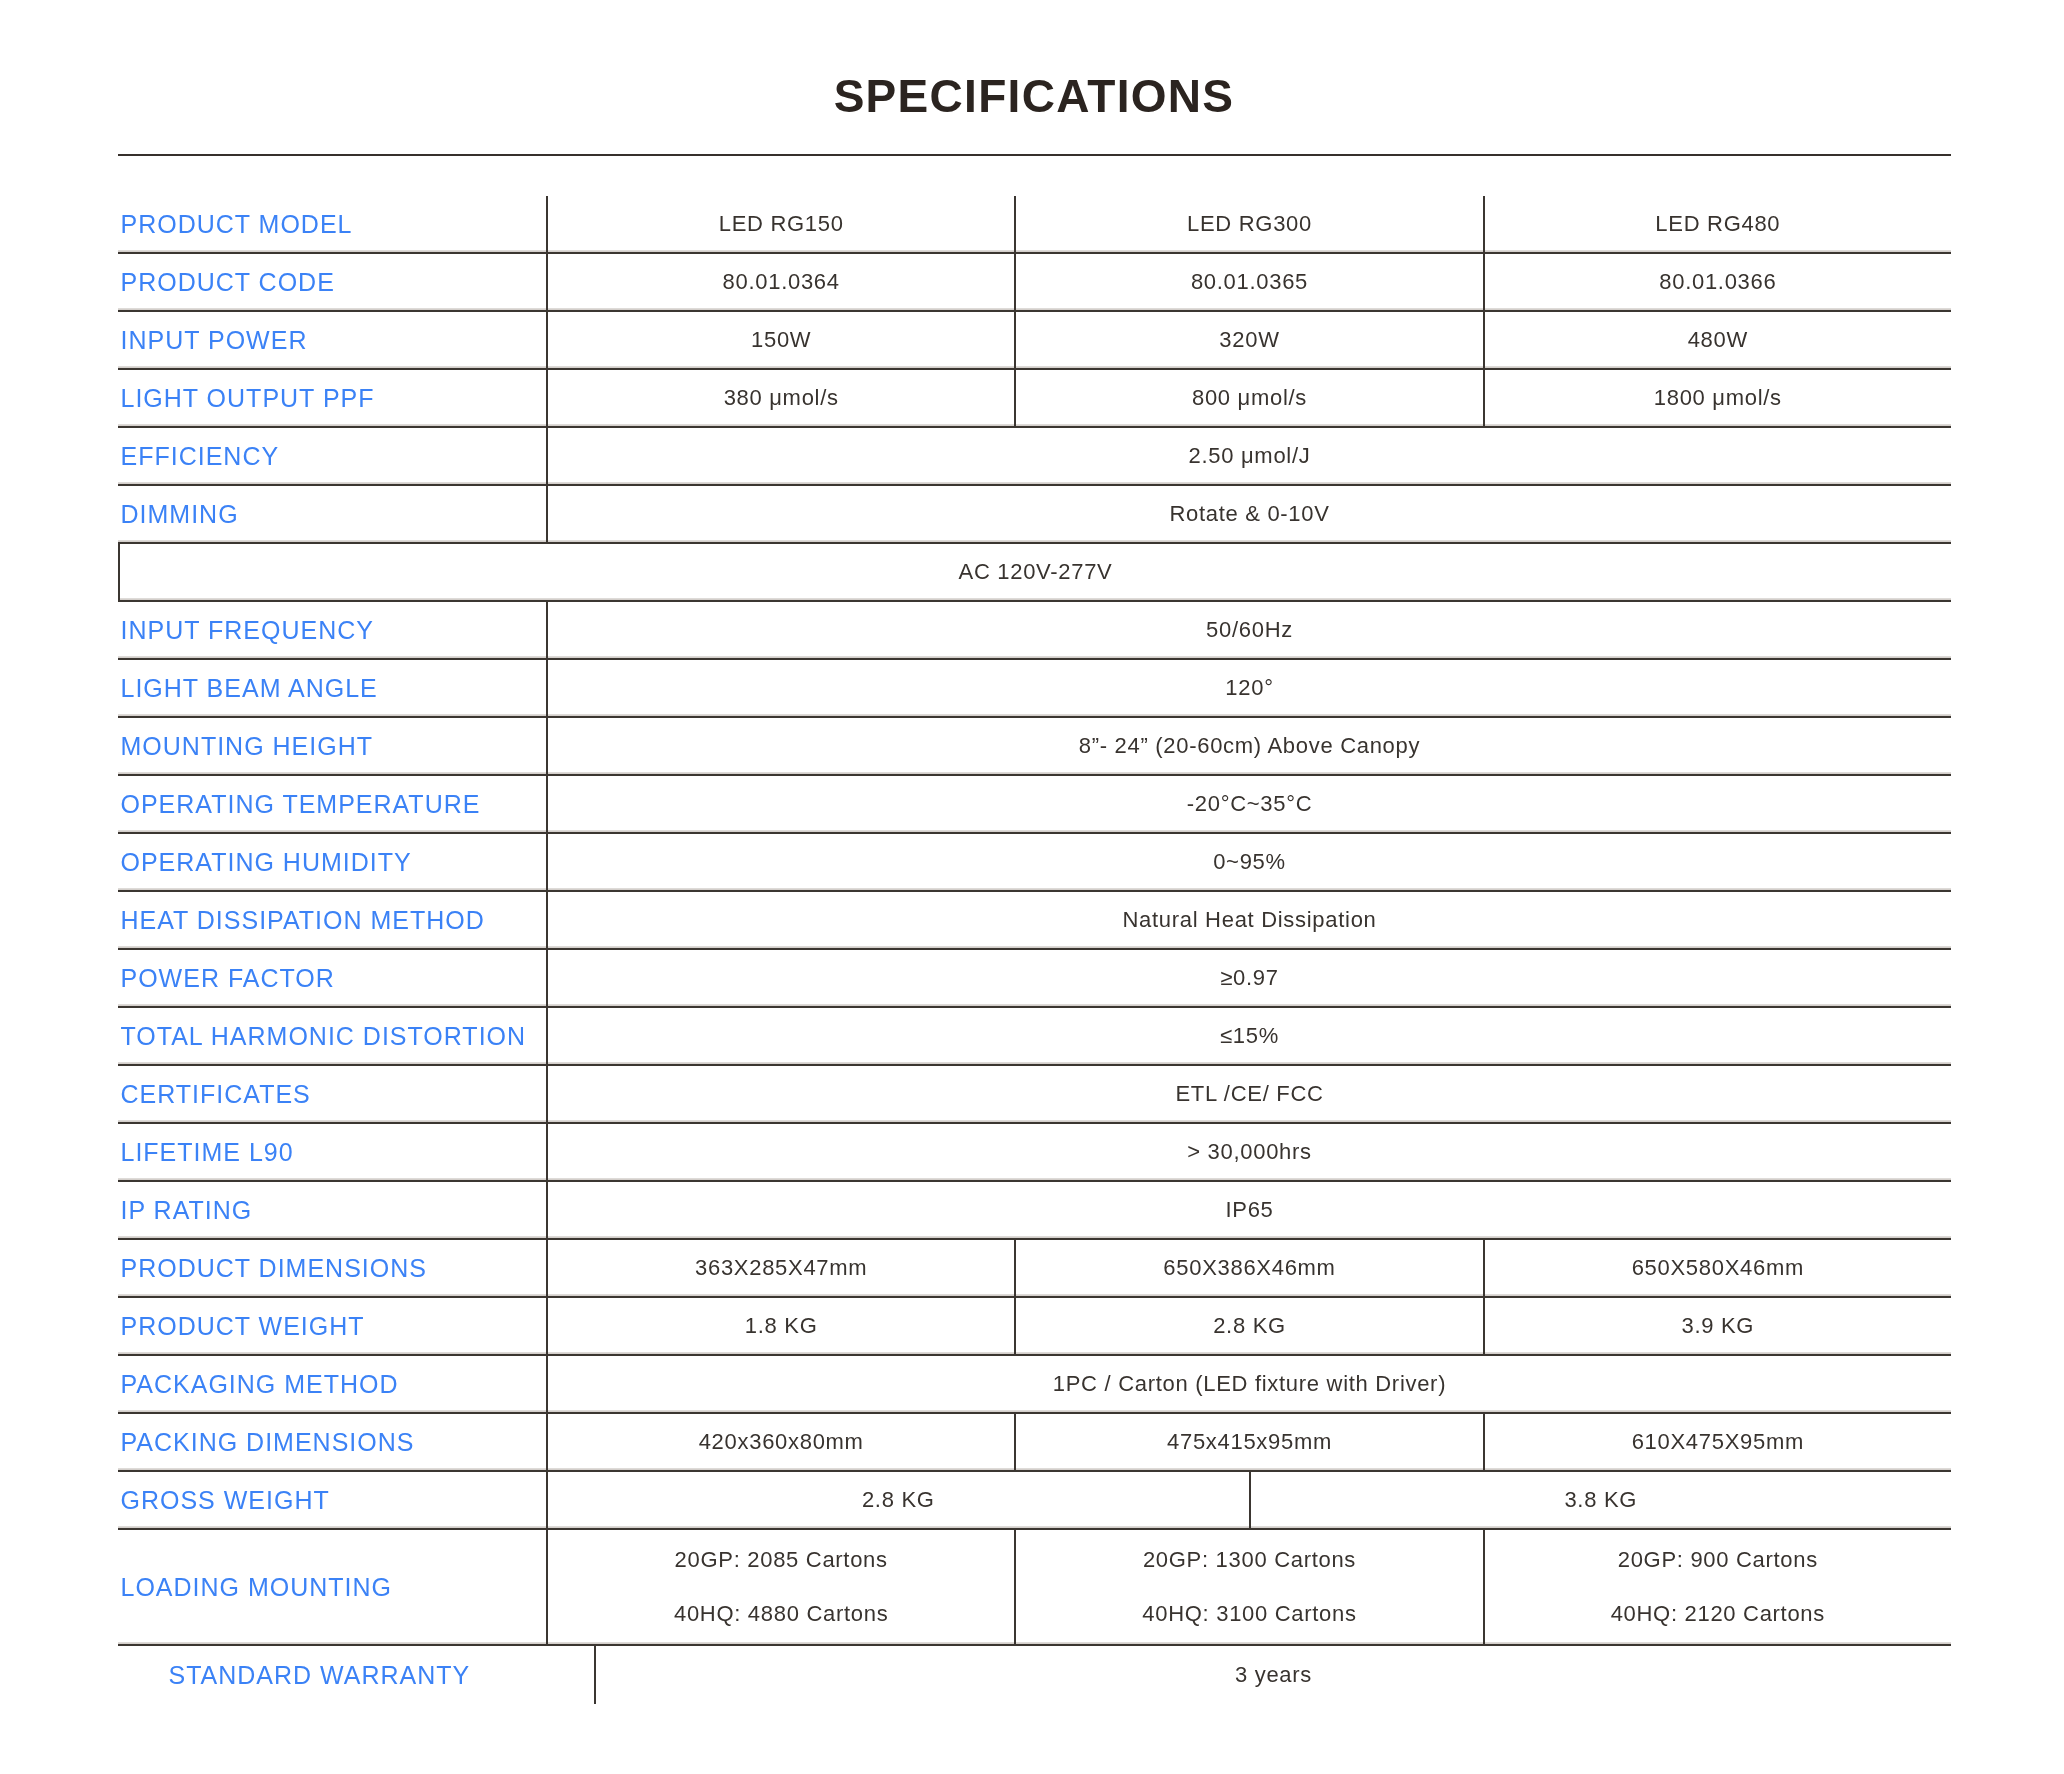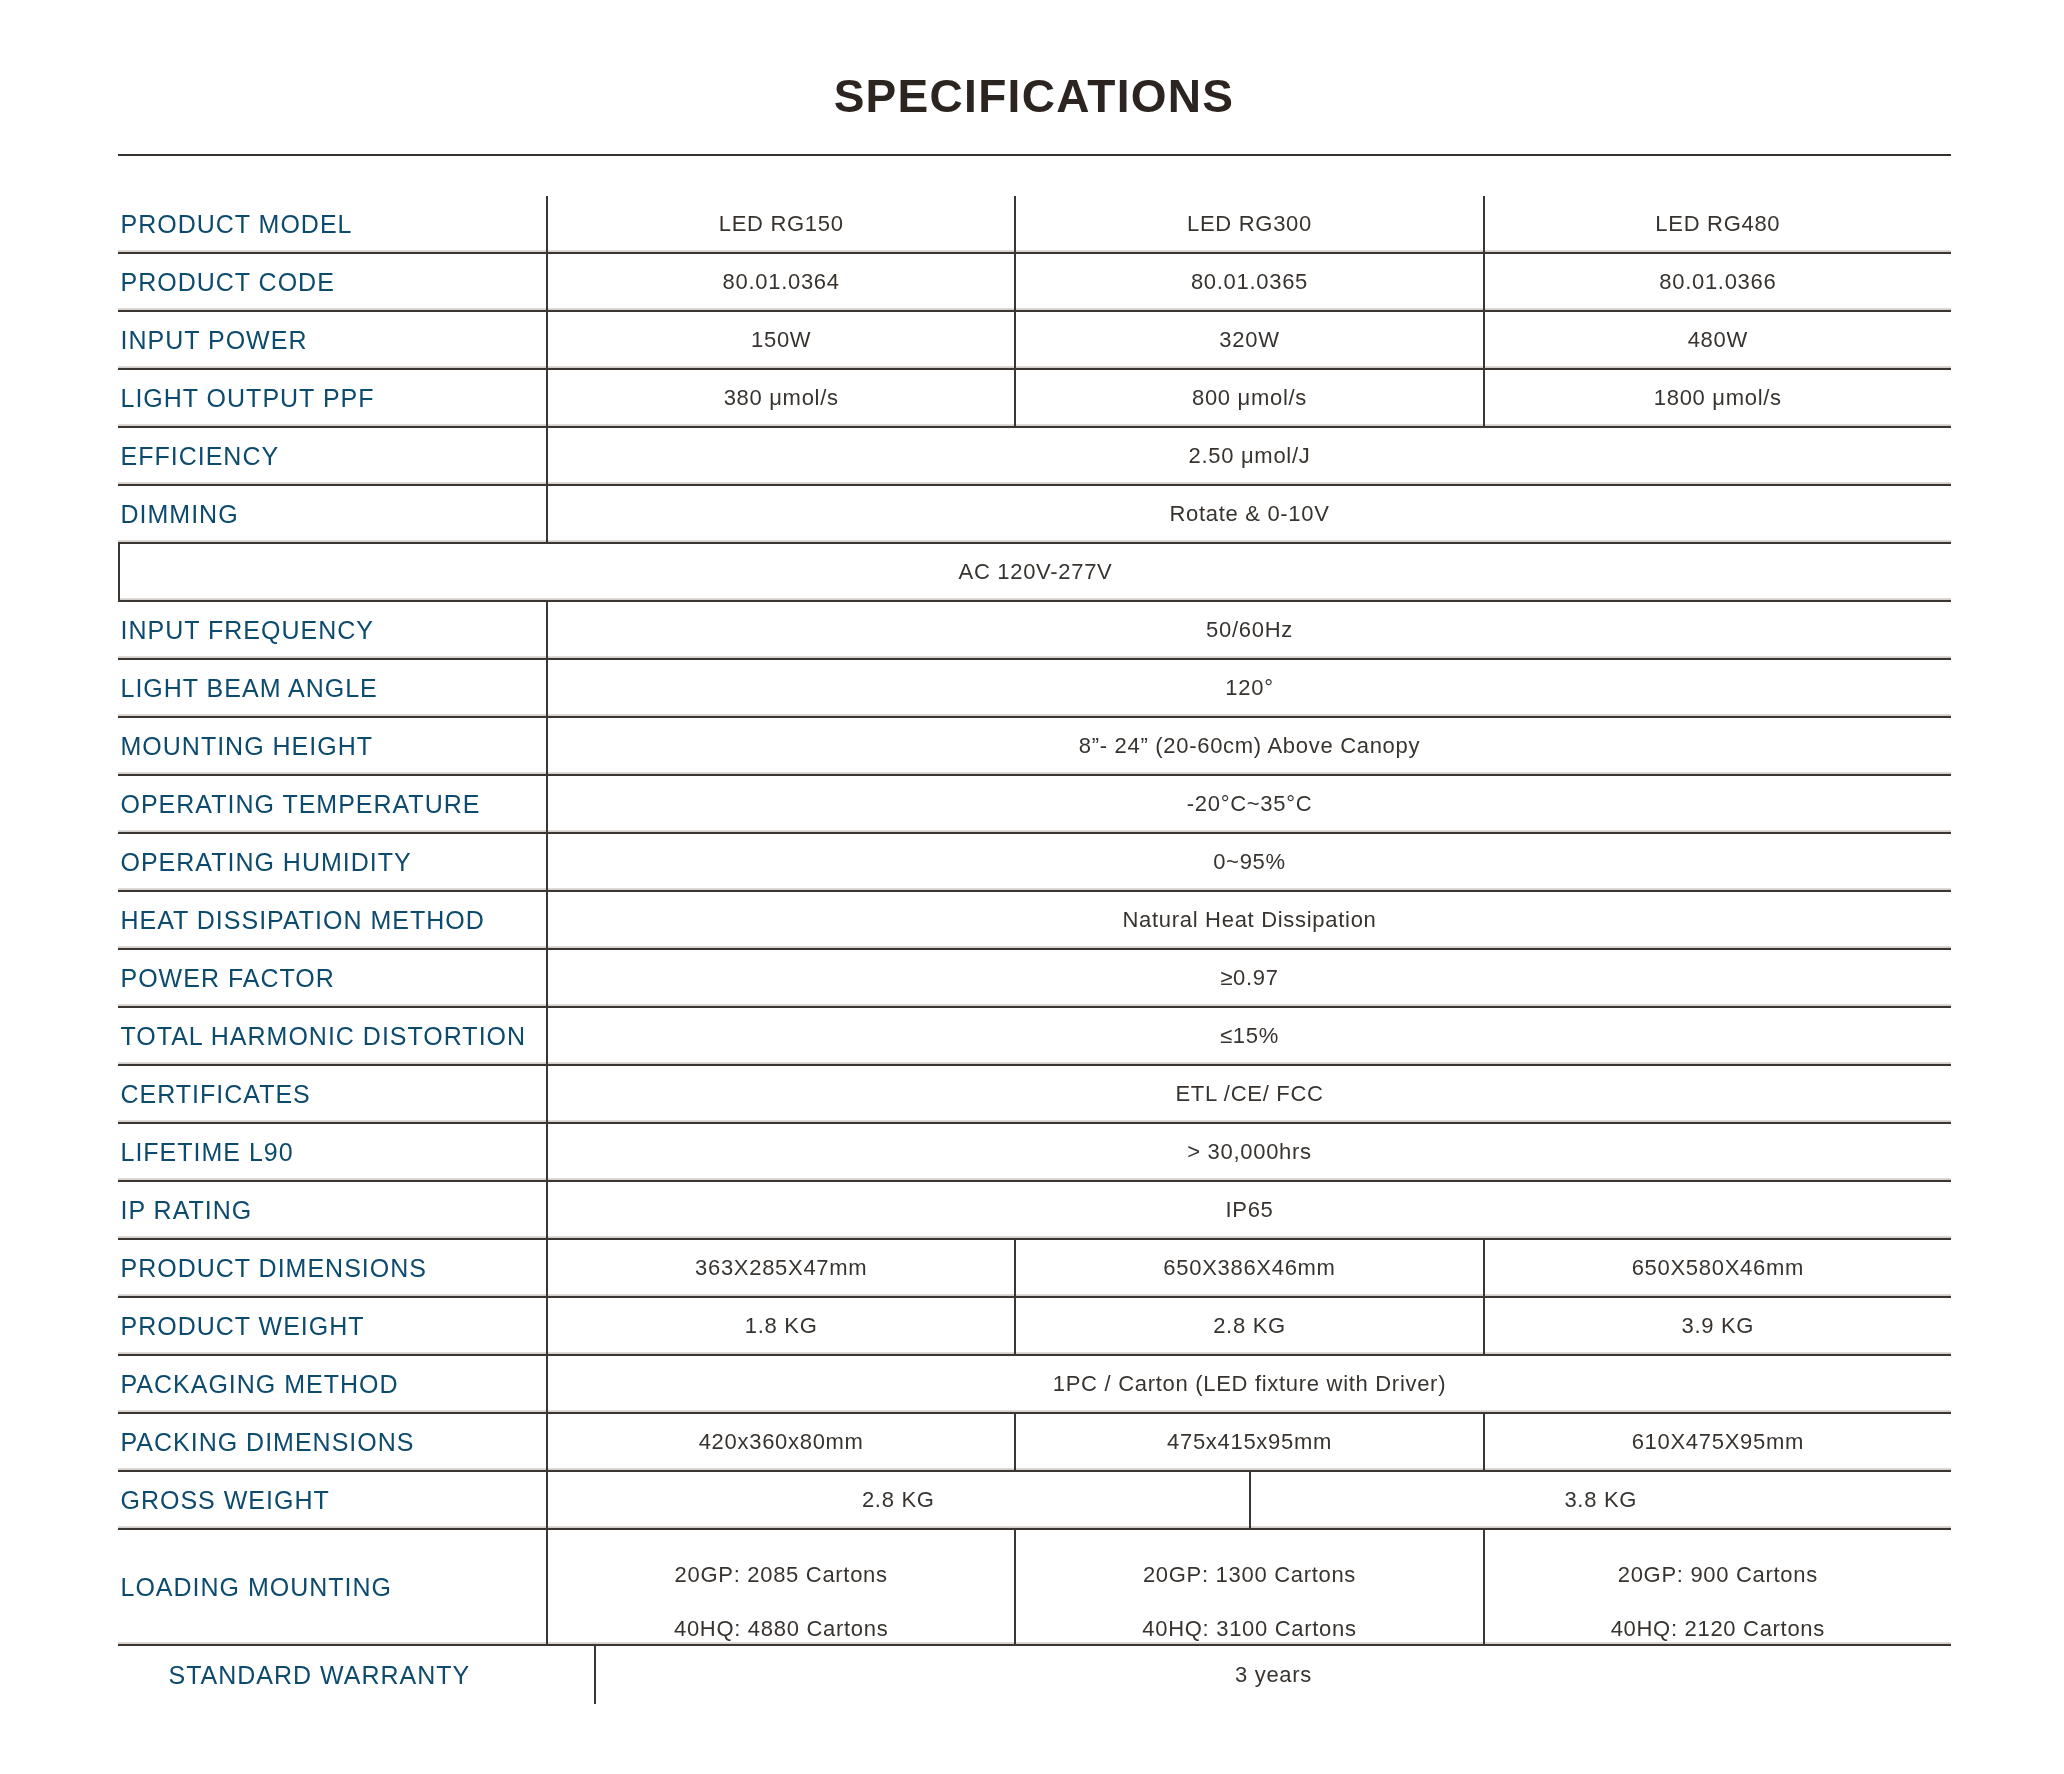--- a/index.html
+++ b/index.html
@@ -54,21 +54,21 @@
   }
   .label {
     flex: 0 0 428px;
     display: flex;
     align-items: center;
     padding-left: 2.5px;
     box-sizing: border-box;
     font-size: 25px;
     letter-spacing: 1px;
     white-space: nowrap;
-    color: #0c4a6e;
+    color: #3b82f6;
   }
   .values {
     flex: 1 1 auto;
     display: flex;
     border-left: 2.5px solid #3b3631;
   }
   .cell {
     flex: 1 1 0;
     display: flex;
     align-items: center;
@@ -78,21 +78,21 @@
     letter-spacing: 0.7px;
     color: #38332f;
     padding: 3.4px 8.4px;
     box-sizing: border-box;
   }
   .cell + .cell {
     border-left: 2.5px solid #3b3631;
   }
   .cell.multi {
     flex-direction: column;
-    justify-content: flex-end;
+    justify-content: center;
     gap: 29px;
   }
   .cell .line {
     line-height: 1.1;
   }
 </style>
 </head>
 <body>
 
 <div class="page">

